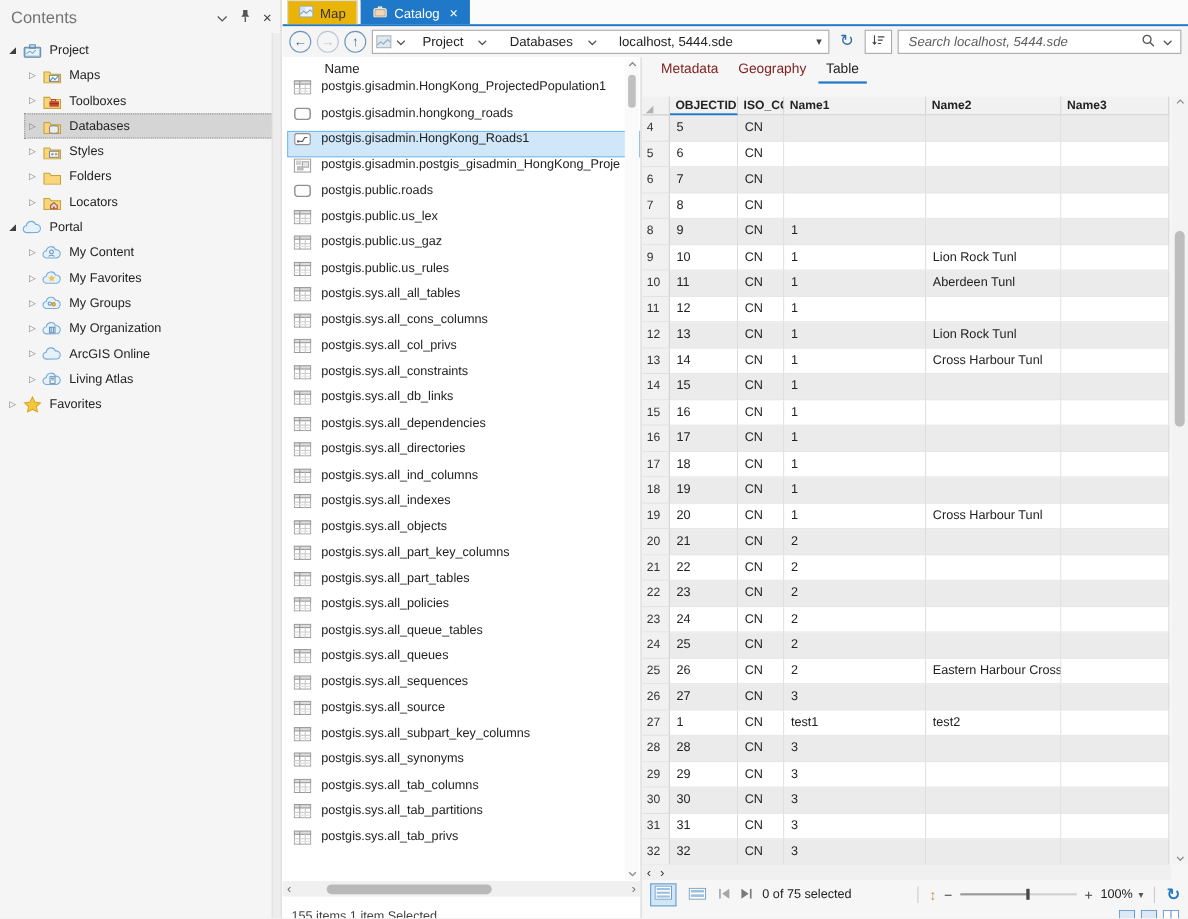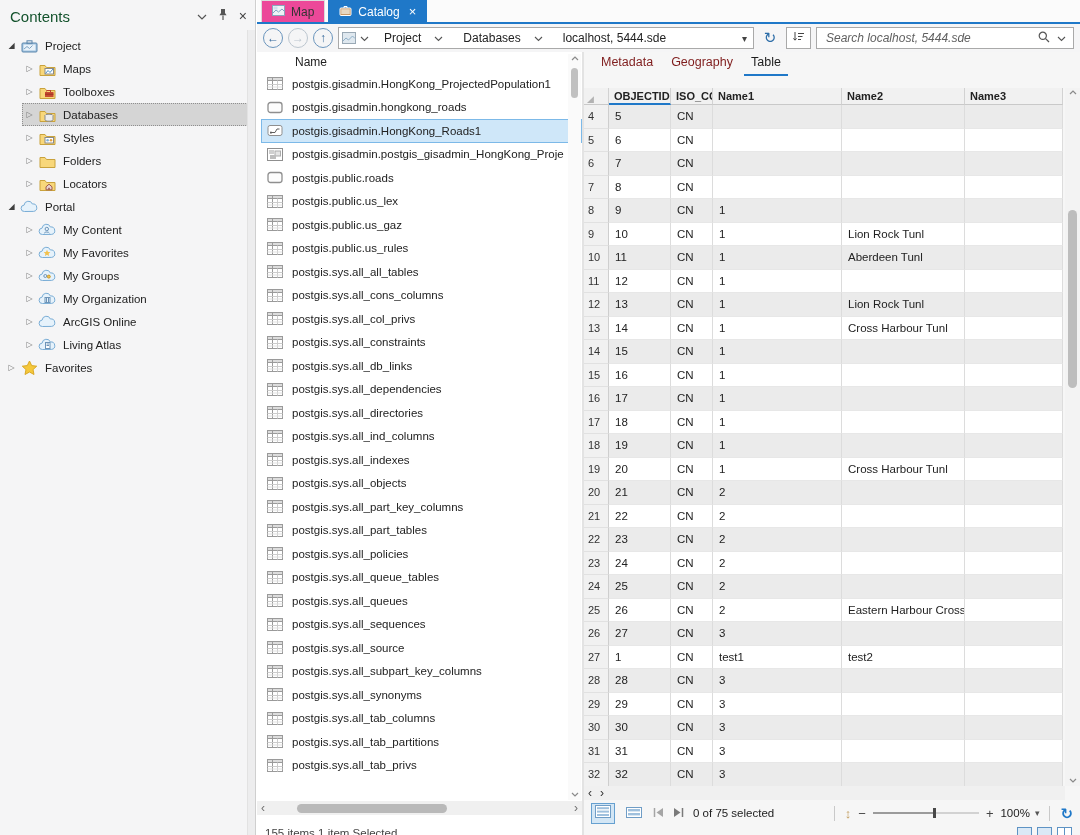--- a/index.html
+++ b/index.html
@@ -3,39 +3,39 @@
 <meta charset="utf-8">
 <style>
   html,body{margin:0;padding:0;background:#e9e9e9}
   .app{position:relative;width:1080px;height:835px;background:#fff;overflow:hidden;
        font-family:"Liberation Sans","DejaVu Sans",sans-serif;font-size:12px;color:#333;
        -webkit-user-select:none;user-select:none}
   
   .contents{position:absolute;left:0;top:0;width:256px;height:835px;background:#f5f5f6;
             border-right:1px solid #cfcfcf;box-sizing:border-box}
   .c-hdr{display:flex;align-items:center;height:28px;padding:2px 8px 0 10px}
-  .c-title{flex:1;font-size:15px;color:#14532d}
+  .c-title{flex:1;font-size:15px;color:#737373}
   .c-hdr .hic{display:flex;align-items:center;gap:11px;color:#555}
   .c-hdr .xmark{font-size:14px;color:#444;line-height:1}
   .tree{padding-top:4px}
   .tree-row{display:flex;align-items:center;height:23px}
   .indent{flex:none;height:1px}
   .trbody{display:flex;align-items:center;flex:1;height:21px;margin-right:7px;border:1px solid transparent}
   .trbody.sel{background:#d5d5d5;border:1px dotted #8f8f8f}
   .tw{width:13px;text-align:center;font-size:8px;color:#7a7a7a;flex:none}
   .tw.exp{color:#3f3f3f}
   .ticon{width:20px;height:16px;flex:none;display:flex;align-items:center;justify-content:center;margin:0 6px 0 1px}
   .tlabel{font-size:11.5px;color:#222;white-space:nowrap}
   .c-scroll{position:absolute;right:0;top:30px;bottom:0;width:7px;background:#ededee;border-left:1px solid #e2e2e2}
   
   .main{position:absolute;left:257px;top:0;right:0;bottom:0;display:flex;flex-direction:column}
   .tabstrip{display:flex;align-items:flex-end;height:22px;background:#fbfbfb;
             border-bottom:2px solid #1f78c8;padding-left:4px;flex:none}
   .doctab{display:flex;align-items:center;gap:6px;height:21px;padding:0 10px;font-size:12px;
-          background:#ec4899;border:1px solid #dcdcdc;border-bottom:none;color:#333;margin-right:3px}
+          background:#eab308;border:1px solid #dcdcdc;border-bottom:none;color:#333;margin-right:3px}
   .doctab.active{background:#1f78c8;border-color:#1f78c8;color:#fff}
   .doctab .x{margin-left:3px;font-size:13px;line-height:1}
   .navbar{display:flex;align-items:center;height:28px;background:#f5f5f6;padding:0 6px;gap:5px;flex:none}
   .navcirc{width:20px;height:20px;border-radius:50%;border:1px solid #6b95bd;background:transparent;
            color:#35689c;font-size:12px;line-height:17px;text-align:center;padding:0;flex:none}
   .navcirc.disabled{border-color:#bcc6cf;color:#bcc6cf}
   .addressbar{width:416px;height:22px;background:#fff;border:1px solid #a9a9a9;display:flex;
               align-items:center;padding:0 6px 0 3px;gap:2px;box-sizing:border-box;flex:none}
   .ab-chip{display:flex;align-items:center;gap:4px;padding-right:4px}
   .ab-chip .thumb{display:flex}
@@ -48,21 +48,21 @@
   .searchbox{flex:1;height:22px;background:#fff;border:1px solid #a9a9a9;display:flex;
              align-items:center;padding:0 7px;gap:7px;box-sizing:border-box}
   .searchbox input{flex:1;border:none;outline:none;font:inherit;font-size:12px;color:#333;background:transparent}
   .searchbox input::placeholder{font-style:italic;color:#5f5f5f;opacity:1}
   
   .contentrow{display:flex;flex:1;min-height:0}
   .listpanel{width:327px;background:#fff;border-right:2px solid #e3e3e3;display:flex;
              flex-direction:column;position:relative;box-sizing:border-box;flex:none}
   .name-hdr{height:20px;line-height:20px;padding-left:38px;color:#222;font-size:12px;flex:none}
   .list-items{height:729px;overflow:hidden;flex:none}
-  .li-row{display:flex;align-items:center;height:23.5px;margin:0 0 0 4px;padding-left:4px;
+  .li-row{display:flex;height:23.5px;margin:0 0 0 4px;padding-left:4px;
           border:1px solid transparent;box-sizing:border-box}
   .li-row.sel{background:#cfe7f9;border-color:#7cb9e8}
   .li-icon{width:18px;margin-right:8px;display:flex;justify-content:center;flex:none}
   .li-label{font-size:11.5px;color:#222;white-space:nowrap;overflow:hidden}
   .lv-scroll{position:absolute;right:1px;top:2px;width:13px;height:746px;display:flex;
              flex-direction:column;align-items:center;background:#fafafa}
   .lv-scroll .thumb{width:7px;height:30px;border-radius:4px;background:#c0c0c0;margin-top:4px}
   .sc-arrow{color:#8a8a8a;font-size:8px;line-height:10px;flex:none}
   .sc-fill{flex:1}
   .hscroll{height:14px;background:#f0f0f0;display:flex;align-items:center;padding:0 4px;gap:4px;flex:none}

